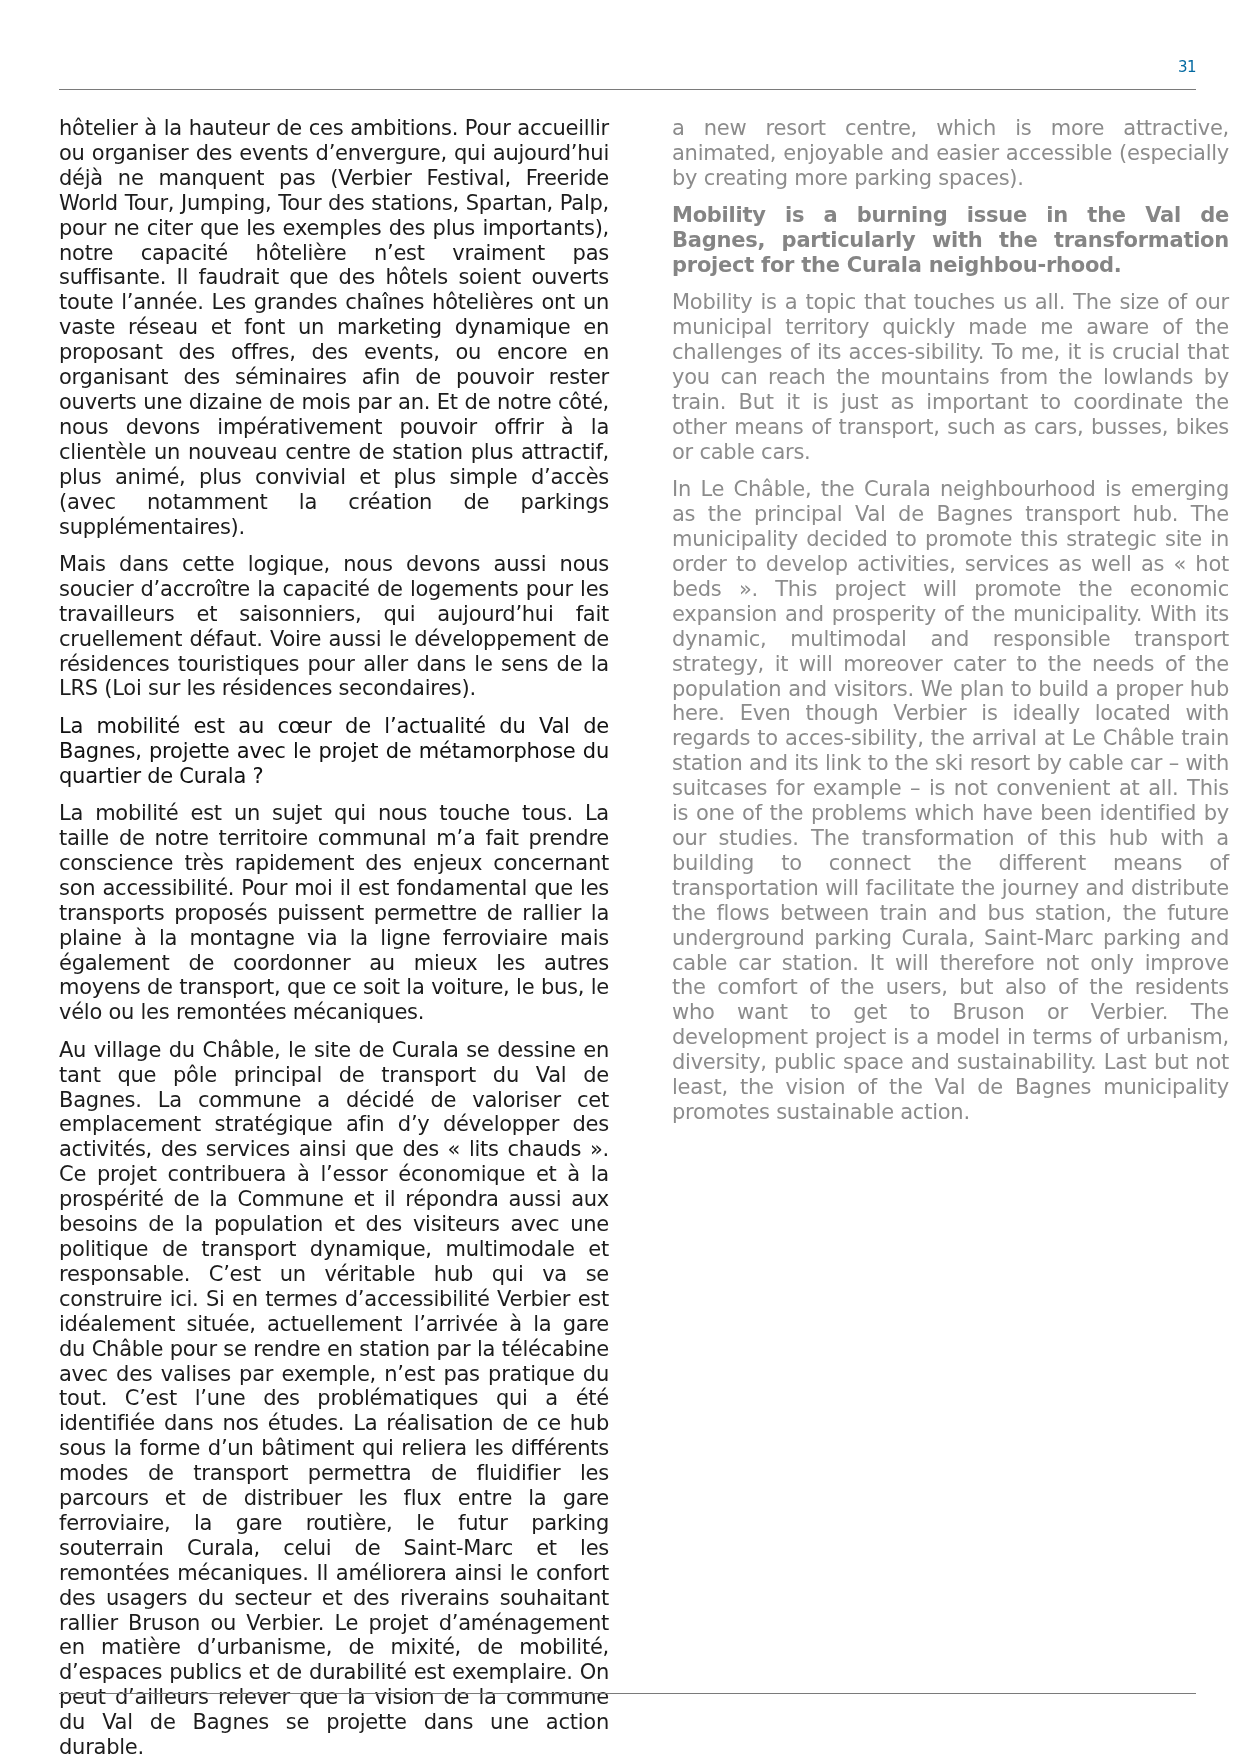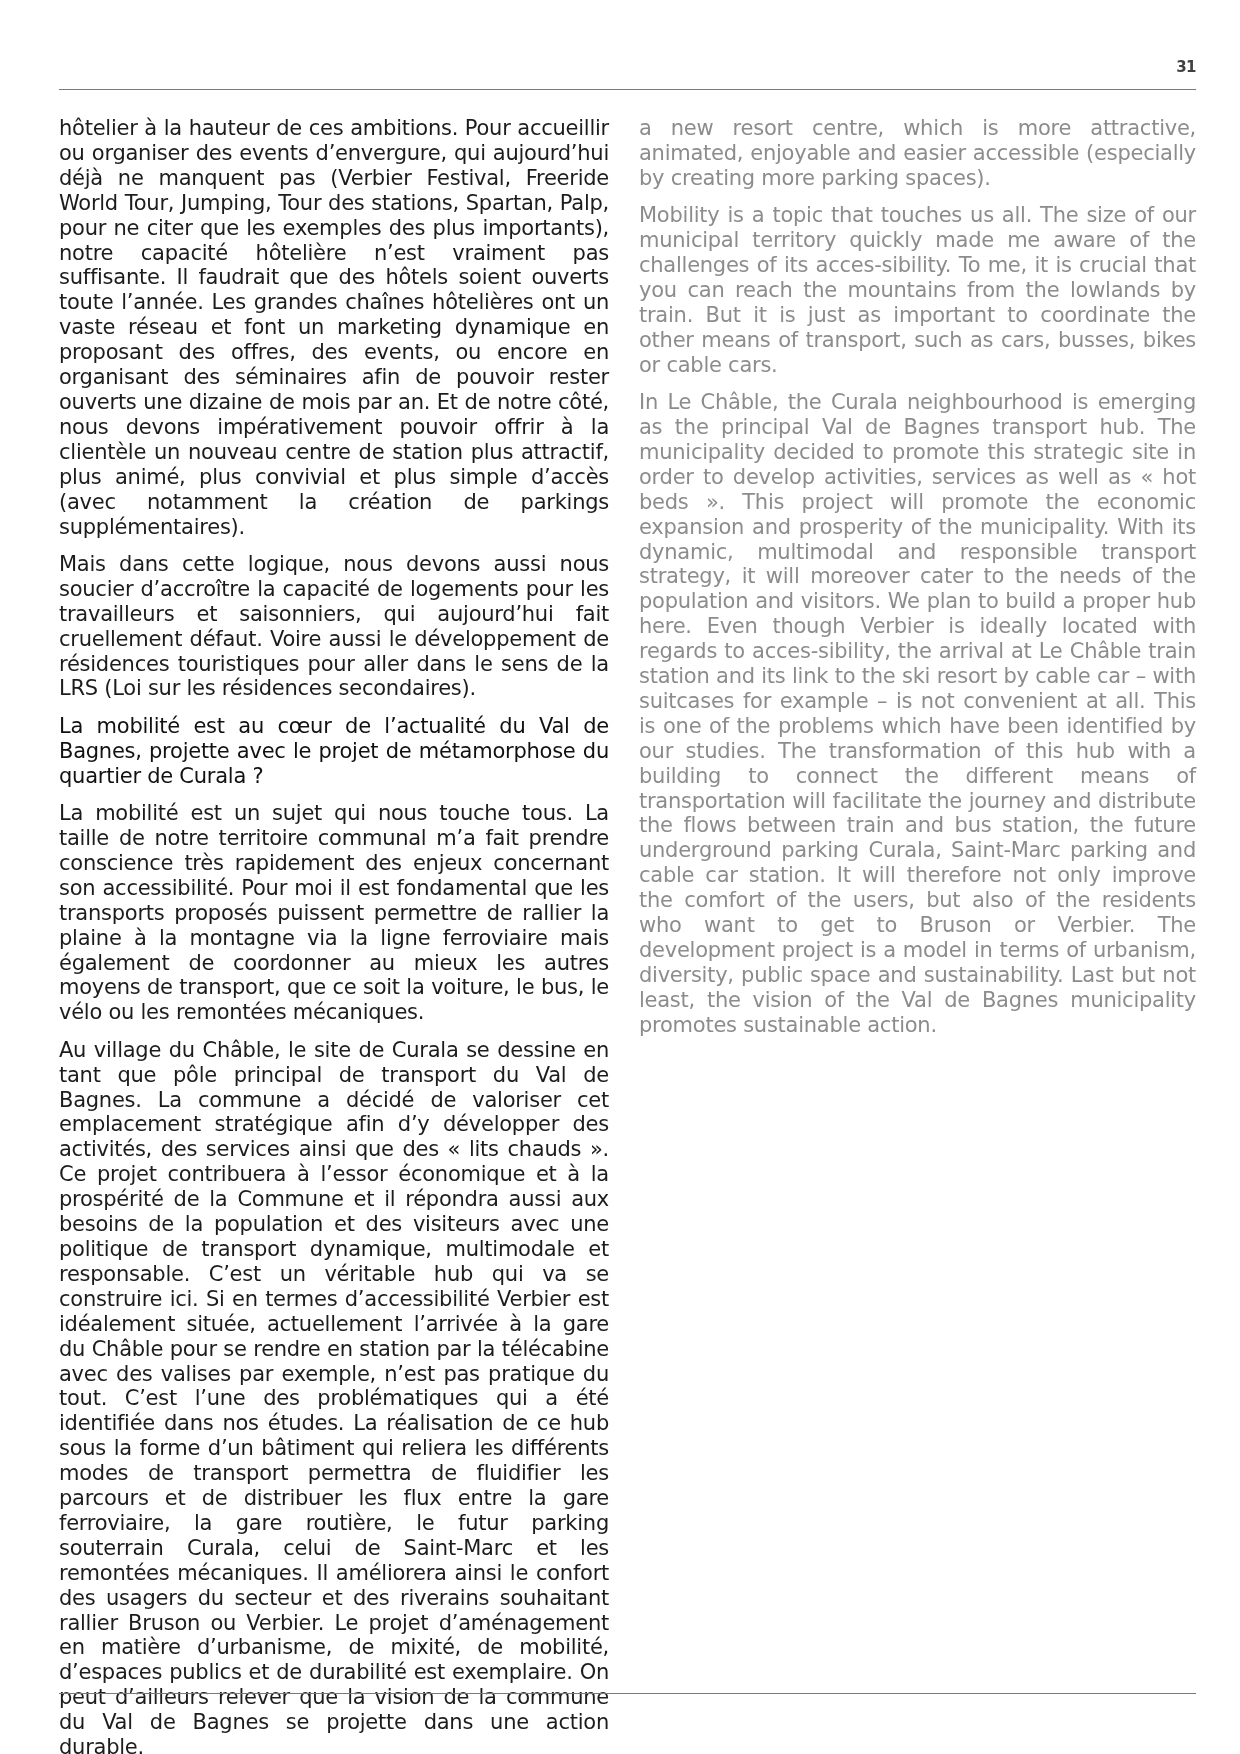--- a/index.html
+++ b/index.html
@@ -12,23 +12,22 @@
       height: 1754px;
       position: relative;
       overflow: hidden;
       font-family: "DejaVu Sans", sans-serif;
     }
     .page-number {
       position: absolute;
       top: 58px;
       right: 44px;
       font-size: 15px;
-      color: #404040;
+      color: #0369a1;
       letter-spacing: -0.5px;
-      font-weight: bold;
     }
     .rule {
       position: absolute;
       left: 59px;
       width: 1137px;
       height: 0;
       border-top: 1.5px solid #7a7a7a;
     }
     .rule.top { top: 89px; }
     .rule.bottom { top: 1693px; }
@@ -41,21 +40,21 @@
       text-align: justify;
       hyphens: none;
       letter-spacing: -0.25px;
     }
     .column.left {
       left: 59px;
       width: 550px;
       color: #1c1c1c;
     }
     .column.right {
-      left: 639px;
+      left: 672px;
       width: 557px;
       color: #8c8c8c;
     }
     .column p {
       margin: 0 0 12.5px 0;
     }
     .column p.question {
       font-weight: 600;
       text-align: justify;
     }
@@ -71,17 +70,18 @@
 <div class="column left">
   <p>hôtelier à la hauteur de ces ambitions. Pour accueillir ou organiser des events d’envergure, qui aujourd’hui déjà ne manquent pas (Verbier Festival, Freeride World Tour, Jumping, Tour des stations, Spartan, Palp, pour ne citer que les exemples des plus importants), notre capacité hôtelière n’est vraiment pas suffisante. Il faudrait que des hôtels soient ouverts toute l’année. Les grandes chaînes hôtelières ont un vaste réseau et font un marketing dynamique en proposant des offres, des events, ou encore en organisant des séminaires afin de pouvoir rester ouverts une dizaine de mois par an. Et de notre côté, nous devons impérativement pouvoir offrir à la clientèle un nouveau centre de station plus attractif, plus animé, plus convivial et plus simple d’accès (avec notamment la création de parkings supplémentaires).</p>
   <p>Mais dans cette logique, nous devons aussi nous soucier d’accroître la capacité de logements pour les travailleurs et saisonniers, qui aujourd’hui fait cruellement défaut. Voire aussi le développement de résidences touristiques pour aller dans le sens de la LRS (Loi sur les résidences secondaires).</p>
   <p class="question">La mobilité est au cœur de l’actualité du Val de Bagnes, projette avec le projet de métamorphose du quartier de Curala ?</p>
   <p>La mobilité est un sujet qui nous touche tous. La taille de notre territoire communal m’a fait prendre conscience très rapidement des enjeux concernant son accessibilité. Pour moi il est fondamental que les transports proposés puissent permettre de rallier la plaine à la montagne via la ligne ferroviaire mais également de coordonner au mieux les autres moyens de transport, que ce soit la voiture, le bus, le vélo ou les remontées mécaniques.</p>
   <p>Au village du Châble, le site de Curala se dessine en tant que pôle principal de transport du Val de Bagnes. La commune a décidé de valoriser cet emplacement stratégique afin d’y développer des activités, des services ainsi que des « lits chauds ». Ce projet contribuera à l’essor économique et à la prospérité de la Commune et il répondra aussi aux besoins de la population et des visiteurs avec une politique de transport dynamique, multimodale et responsable. C’est un véritable hub qui va se construire ici. Si en termes d’accessibilité Verbier est idéalement située, actuellement l’arrivée à la gare du Châble pour se rendre en station par la télécabine avec des valises par exemple, n’est pas pratique du tout. C’est l’une des problématiques qui a été identifiée dans nos études. La réalisation de ce hub sous la forme d’un bâtiment qui reliera les différents modes de transport permettra de fluidifier les parcours et de distribuer les flux entre la gare ferroviaire, la gare routière, le futur parking souterrain Curala, celui de Saint-Marc et les remontées mécaniques. Il améliorera ainsi le confort des usagers du secteur et des riverains souhaitant rallier Bruson ou Verbier. Le projet d’aménagement en matière d’urbanisme, de mixité, de mobilité, d’espaces publics et de durabilité est exemplaire. On peut d’ailleurs relever que la vision de la commune du Val de Bagnes se projette dans une action durable.</p>
 </div>
 
 <div class="column right">
   <p>a new resort centre, which is more attractive, animated, enjoyable and easier accessible (especially by creating more parking spaces).</p>
+  <p class="question">Mobility is a burning issue in the Val de Bagnes, particularly with the transformation project for the Curala neighbou-rhood.</p>
   <p>Mobility is a topic that touches us all. The size of our municipal territory quickly made me aware of the challenges of its acces-sibility. To me, it is crucial that you can reach the mountains from the lowlands by train. But it is just as important to coordinate the other means of transport, such as cars, busses, bikes or cable cars.</p>
   <p>In Le Châble, the Curala neighbourhood is emerging as the principal Val de Bagnes transport hub. The municipality decided to promote this strategic site in order to develop activities, services as well as « hot beds ». This project will promote the economic expansion and prosperity of the municipality. With its dynamic, multimodal and responsible transport strategy, it will moreover cater to the needs of the population and visitors. We plan to build a proper hub here. Even though Verbier is ideally located with regards to acces-sibility, the arrival at Le Châble train station and its link to the ski resort by cable car – with suitcases for example – is not convenient at all. This is one of the problems which have been identified by our studies. The transformation of this hub with a building to connect the different means of transportation will facilitate the journey and distribute the flows between train and bus station, the future underground parking Curala, Saint-Marc parking and cable car station. It will therefore not only improve the comfort of the users, but also of the residents who want to get to Bruson or Verbier. The development project is a model in terms of urbanism, diversity, public space and sustainability. Last but not least, the vision of the Val de Bagnes municipality promotes sustainable action.</p>
 </div>
 
 <div class="rule bottom"></div>
 
 </body></html>

